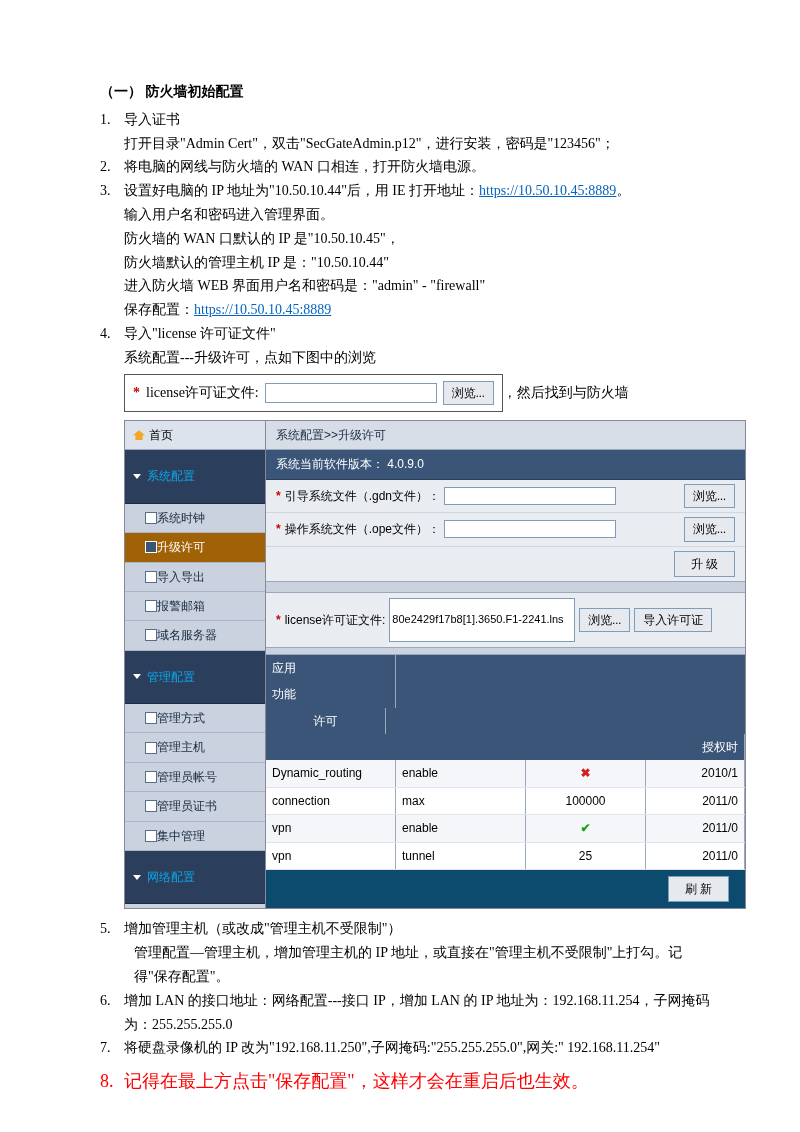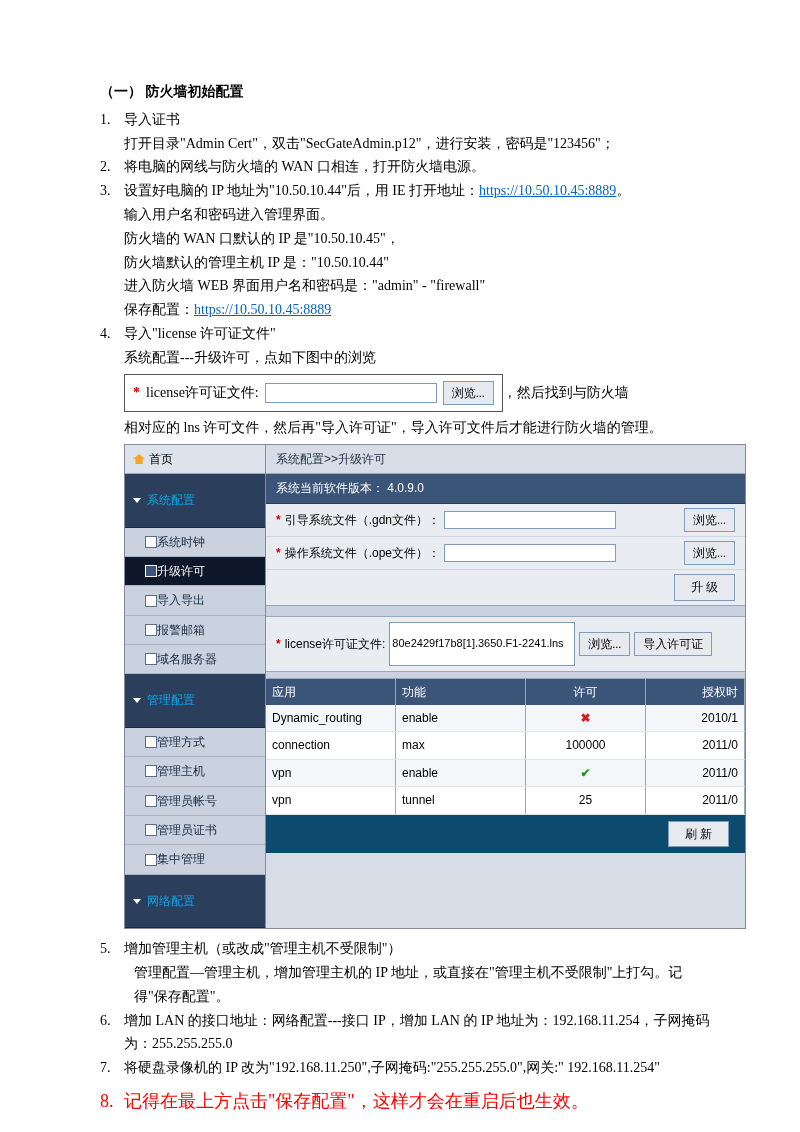--- a/index.html
+++ b/index.html
@@ -103,21 +103,21 @@
   }
   .sb-item {
     background: #c9d2de;
     color: #1a2a40;
     padding: 4px 8px 4px 20px;
     border-bottom: 1px solid #aab5c6;
     display: flex;
     align-items: center;
   }
   .sb-item.active {
-    background: #0f172a;
+    background: #a16207;
     color: #fff;
   }
   .sb-item .page-icon {
     width: 10px; height: 10px;
     background: #fff;
     border: 1px solid #5a6d88;
   }
   .sb-item.active .page-icon {
     border-color: #fff;
     background: #3b5579;
@@ -155,20 +155,21 @@
     align-items: center;
     gap: 4px;
     padding: 5px 10px;
     background: #e9edf2;
     border-bottom: 1px solid #9aa8bb;
   }
   .tbl-head {
     display: flex;
     background: #3b5579;
     color: #fff;
+    flex-direction: column;
   }
   .tbl-head > div, .tbl-row > div {
     padding: 3px 6px;
     border-right: 1px solid #9aa8bb;
     box-sizing: border-box;
   }
   .tc-app { width: 130px; }
   .tc-func { width: 130px; }
   .tc-lic { width: 120px; text-align: center;}
   .tc-auth { flex: 1; text-align: right; padding-right: 4px;}
@@ -237,21 +238,20 @@
 
     <div style="display:flex;align-items:center;flex-wrap:wrap;">
       <span class="license-box">
         <span class="asterisk">*</span>
         <span>license许可证文件:</span>
         <span class="fake-input" style="width:170px;"></span>
         <span class="fake-button">浏览...</span>
       </span>
       <span>，然后找到与防火墙</span>
     </div>
-    <div>相对应的 lns 许可文件，然后再"导入许可证"，导入许可文件后才能进行防火墙的管理。</div>
 
     <div class="ui-embed">
       <div class="ui-row">
         <div class="ui-sidebar">
           <div class="sb-home">
             <span class="home-icon"></span>
             <span>首页</span>
           </div>
 
           <div class="sb-section">

